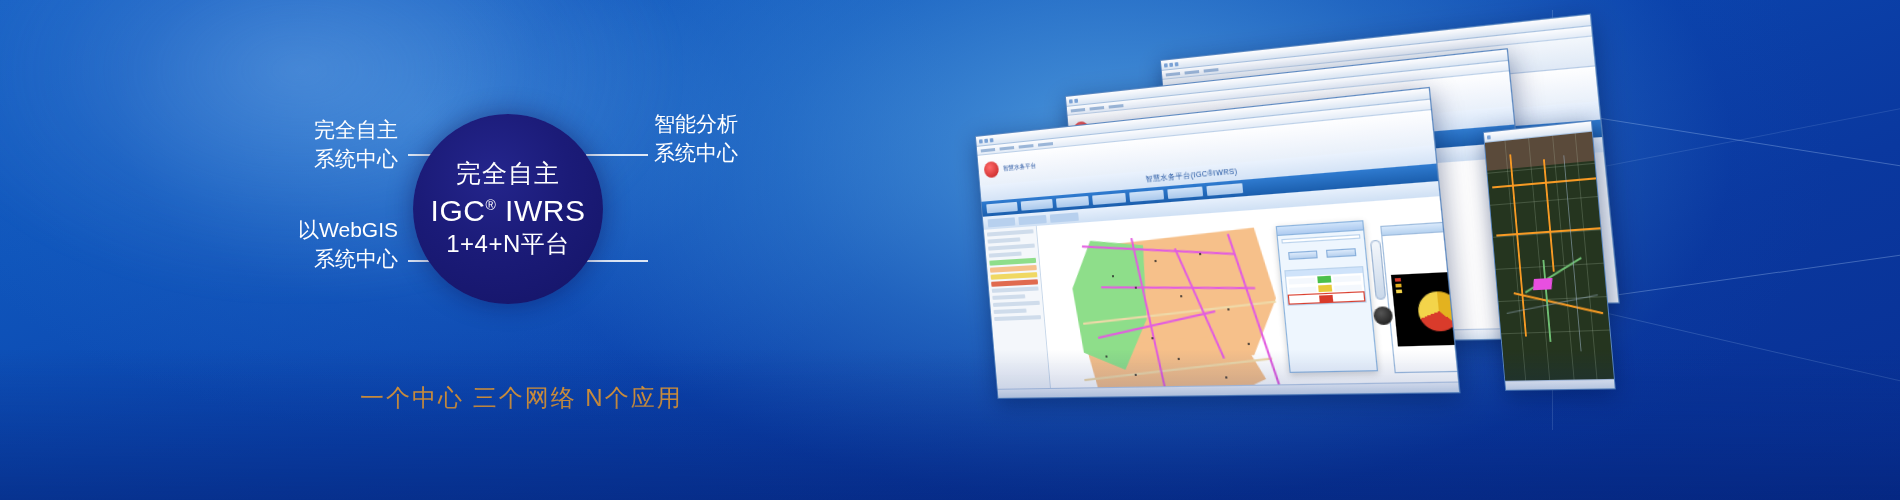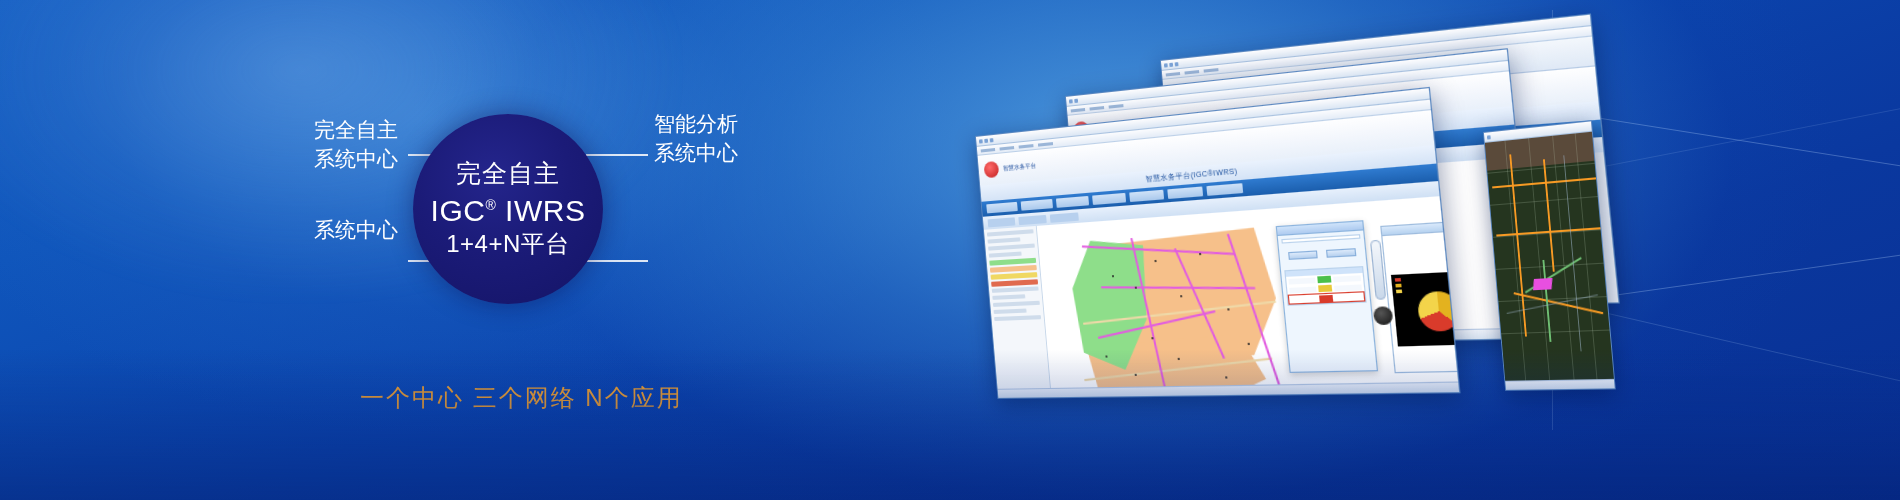--- a/index.html
+++ b/index.html
@@ -141,20 +141,21 @@
     <div class="conn conn-tr"></div>
     <div class="conn conn-bl"></div>
     <div class="conn conn-br"></div>
 
     <div class="lbl r lbl-tl">
       <div>完全自主</div>
       <div>系统中心</div>
     </div>
 
     <div class="lbl r lbl-bl">
+      <div>以WebGIS</div>
       <div>系统中心</div>
     </div>
 
     <div class="lbl l lbl-tr">
       <div>智能分析</div>
       <div>系统中心</div>
     </div>
 
 
     <div class="circle">

